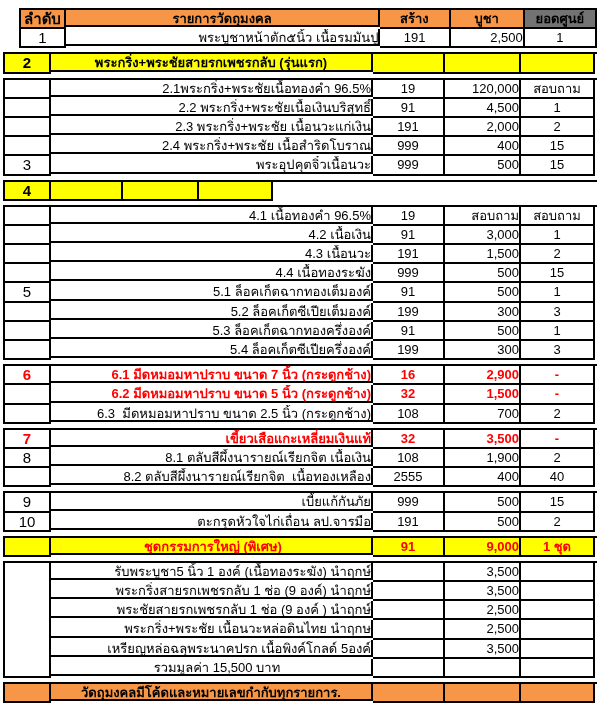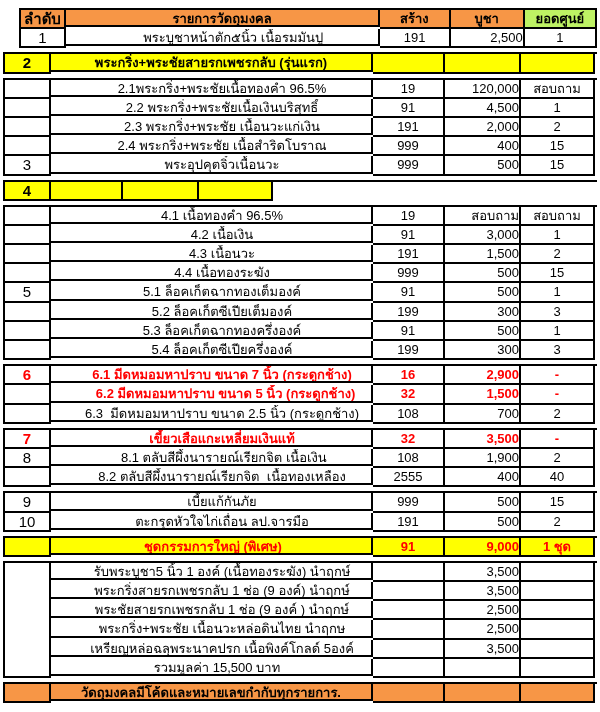--- a/index.html
+++ b/index.html
@@ -7,28 +7,28 @@
   #tbl{margin:8px 0 0 3px;width:594px;}
   .block{border-top:2px solid #000;border-left:2px solid #000;margin-top:4px;}
   .block.first{margin-top:0;margin-left:16px;}
   .block.merged{display:flex;}
   .merged-no{width:44px;border-right:2px solid #000;border-bottom:2px solid #000;background:#fff;}
   .merged-rows{flex:1;}
   .row{display:flex;}
   .cell{border-right:2px solid #000;border-bottom:2px solid #000;height:17.2px;line-height:17.6px;
         font-size:13px;overflow:hidden;white-space:pre;background:#fff;box-sizing:content-box;}
   .c-no{width:44px;text-align:center;font-size:15px;}
-  .c-name{width:322px;padding-left:22px;box-sizing:border-box;text-align:center;}
+  .c-name{width:322px;padding-left:22px;box-sizing:border-box;text-align:right;}
   .c-made{width:70px;text-align:center;}
   .c-price{width:74px;text-align:right;}
   .c-stock{width:72px;text-align:center;}
   .center{text-align:center;padding-left:12px;}
   
   .v-header .cell{background:#F79646;font-weight:bold;text-align:center;padding-left:0;}
-  .v-header .c-stock{background:#bef264;}
+  .v-header .c-stock{background:#737373;}
   
   .v-yellow .cell{background:#FFFF00;font-weight:bold;}
   .v-yellow .c-name{text-align:center;padding-left:0;}
   
   .v-red .cell{color:#FF0000;font-weight:bold;}
   
   .v-special .cell{background:#FFFF00;color:#FF0000;font-weight:bold;}
   .v-special .c-name{text-align:center;padding-left:4px;}
   
   .v-orange .cell{background:#F79646;font-weight:bold;}

